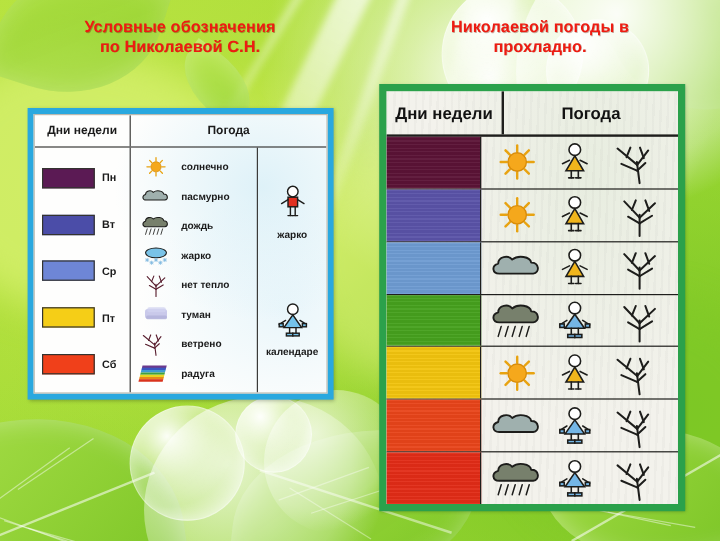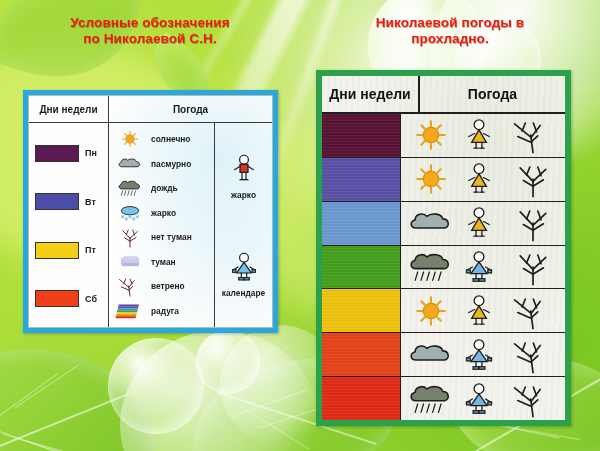--- a/index.html
+++ b/index.html
@@ -235,20 +235,24 @@
       <div id="col-days">
           <div class="day-row">
             <div class="swatch" style="background: rgb(91, 26, 84);"></div>
             <div class="day-label">Пн</div>
           </div>
           <div class="day-row">
             <div class="swatch" style="background: rgb(75, 77, 168);"></div>
             <div class="day-label">Вт</div>
           </div>
           <div class="day-row">
+            <div class="swatch" style="background: rgb(110, 134, 214);"></div>
+            <div class="day-label">Ср</div>
+          </div>
+          <div class="day-row">
             <div class="swatch" style="background: rgb(245, 206, 23);"></div>
             <div class="day-label">Пт</div>
           </div>
           <div class="day-row">
             <div class="swatch" style="background: rgb(240, 64, 26);"></div>
             <div class="day-label">Сб</div>
           </div>
         </div>
       <div id="col-weather">
           <div class="w-row">
@@ -329,21 +333,21 @@
                   <path d="M30 46 L30 24"></path>
                   <path d="M30 27 L14 10"></path>
                   <path d="M30 27 L46 12"></path>
                   <path d="M30 33 L18 26"></path>
                   <path d="M30 33 L43 25"></path>
                   <path d="M22 19 L26 9"></path>
                   <path d="M40 20 L36 9"></path>
                 </g>
               </svg>
             </div>
-            <div class="w-label">нет туман</div>
+            <div class="w-label">нет тепло</div>
           </div>
           <div class="w-row">
             <div class="w-ico">
               <svg viewBox="0 0 60 48" width="34" height="22">
                 <g>
                   <rect x="10" y="14" width="40" height="18" rx="5" fill="#BFC0E6" opacity="0.85"></rect>
                   <rect x="14" y="11" width="34" height="9" rx="4" fill="#D2D3F0" opacity="0.8"></rect>
                   <rect x="12" y="26" width="38" height="7" rx="3" fill="#AFAFD8" opacity="0.75"></rect>
                 </g>
               </svg>

